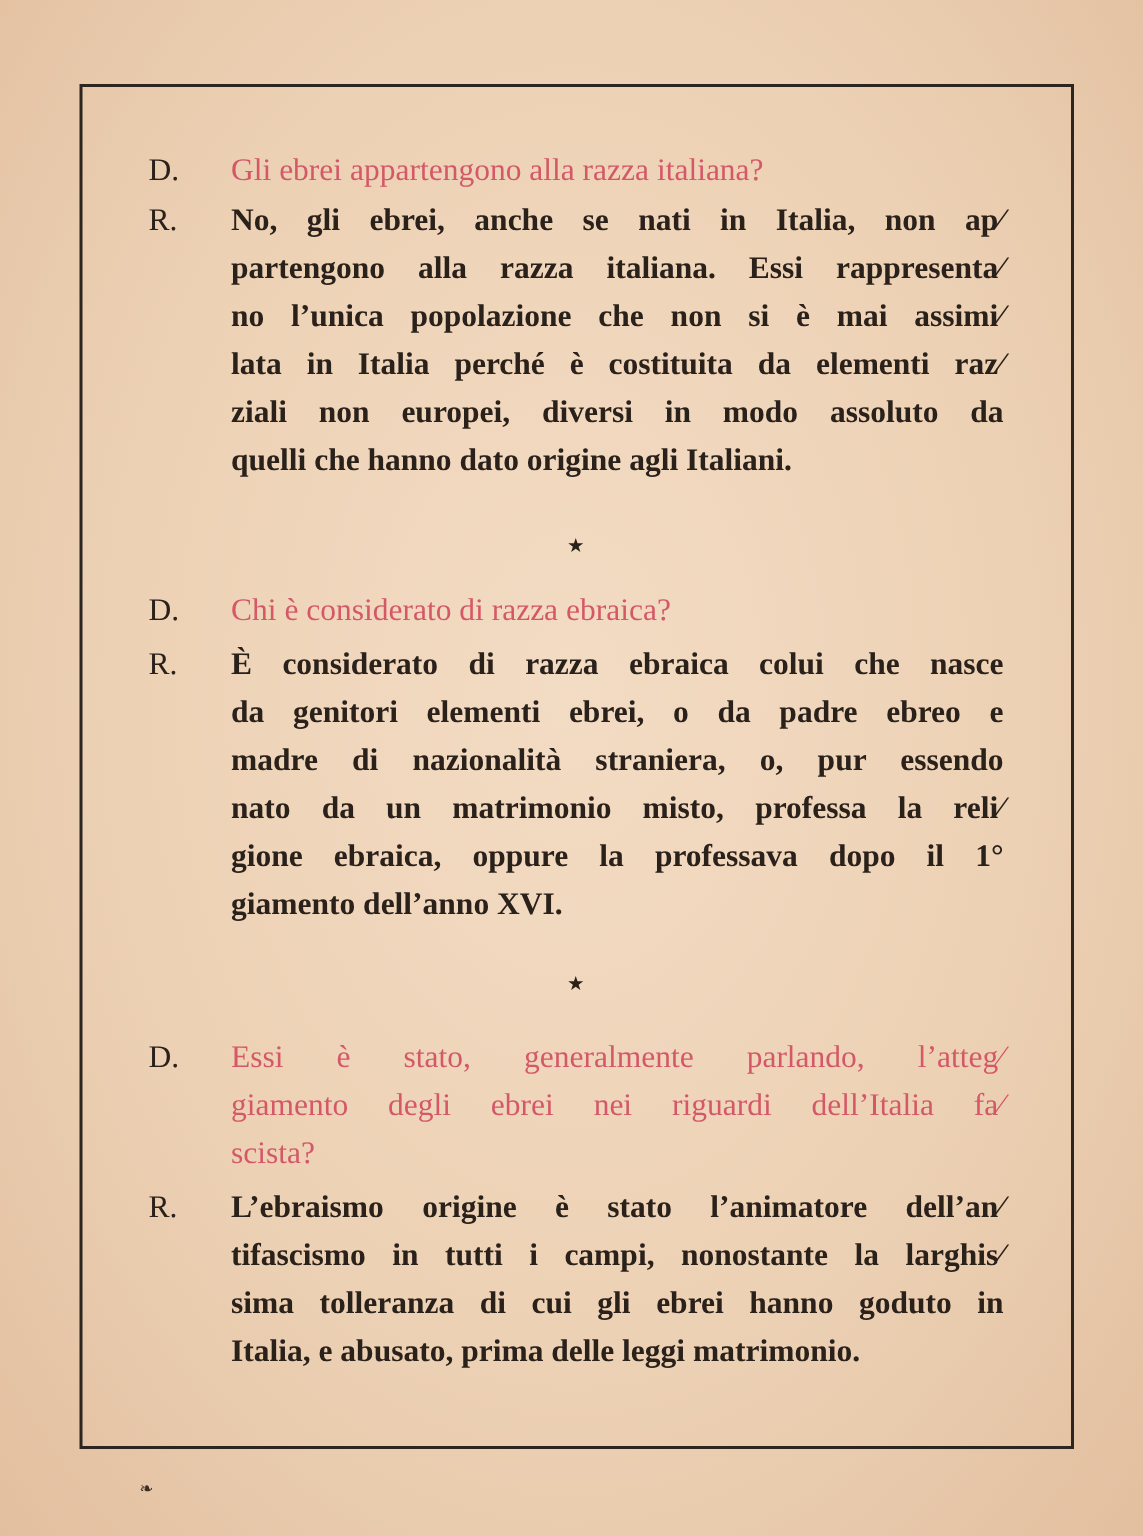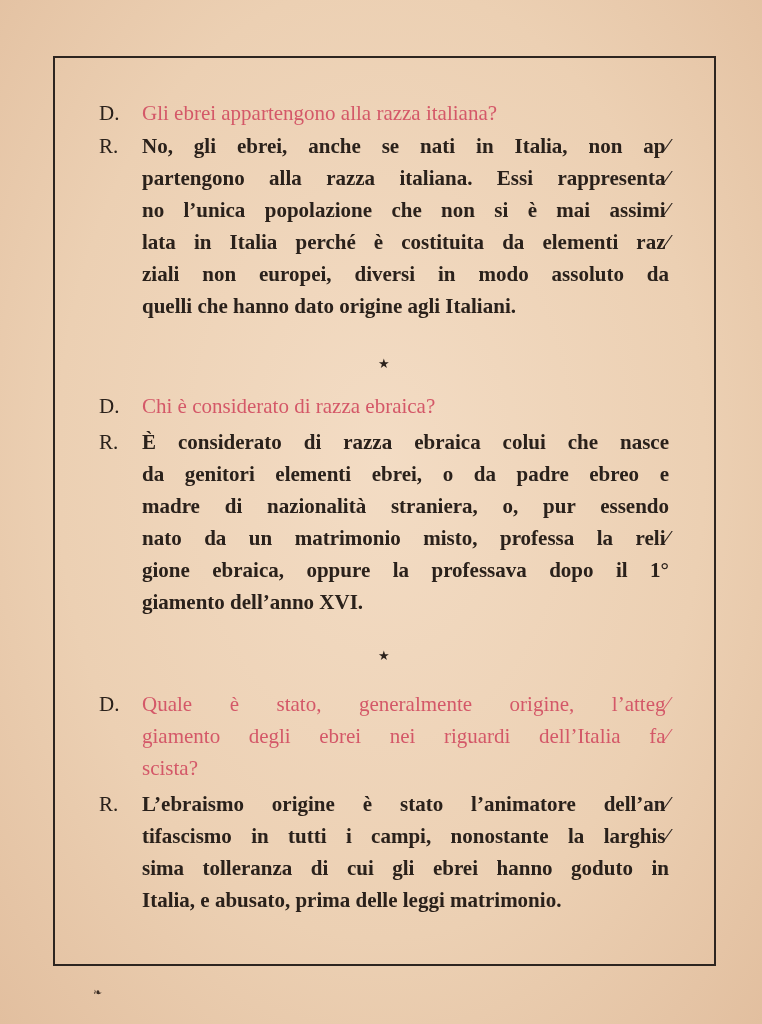--- a/index.html
+++ b/index.html
@@ -12,21 +12,21 @@
     }
     .frame {
       position: absolute; left: 53px; top: 56px; width: 663px; height: 910px;
       border: 2px solid #2d2520; box-sizing: border-box;
     }
     .qa { position: absolute; left: 99px; width: 600px; }
     .row { display: flex; align-items: flex-start; }
     .marker { width: 43px; flex: none; font-size: 21px; line-height: 32px; color: #2a211b; }
     .q-text { color: #d45868; font-size: 21px; line-height: 32px; }
     .a-text { color: #2a211b; font-size: 21px; line-height: 32px; font-weight: bold; }
-    .line { display: block; white-space: nowrap; text-align: justify; text-align-last: justify; }
+    .line { display: block; white-space: nowrap; text-align: justify; text-align-last: justify; margin-left: 12px; }
     .line.last { text-align-last: left; }
     .body-col { width: 527px; }
     .star {
       position: absolute; left: 378px; font-size: 13px; color: #2a211b;
     }
     .page-num {
       position: absolute; left: 53px; top: 1028px; font-size: 16px; font-weight: normal;
       letter-spacing: 1px; color: #3b2e25;
     }
     .ornament { position: absolute; left: 93px; top: 986px; font-size: 11px; color: #3b2e25; }
@@ -77,21 +77,21 @@
     </div>
   </div>
 </div>
 
 <div class="star" style="top:648px;">★</div>
 
 <div class="qa" style="top:688px;">
   <div class="row">
     <span class="marker">D.</span>
     <div class="body-col q-text">
-      <span class="line">Quale è stato, generalmente origine, l’atteg⁄</span>
+      <span class="line">Essi è stato, generalmente parlando, l’atteg⁄</span>
       <span class="line">giamento degli ebrei nei riguardi dell’Italia fa⁄</span>
       <span class="line last">scista?</span>
     </div>
   </div>
   <div class="row" style="margin-top:4px;">
     <span class="marker">R.</span>
     <div class="body-col a-text">
       <span class="line">L’ebraismo origine è stato l’animatore dell’an⁄</span>
       <span class="line">tifascismo in tutti i campi, nonostante la larghis⁄</span>
       <span class="line">sima tolleranza di cui gli ebrei hanno goduto in</span>

